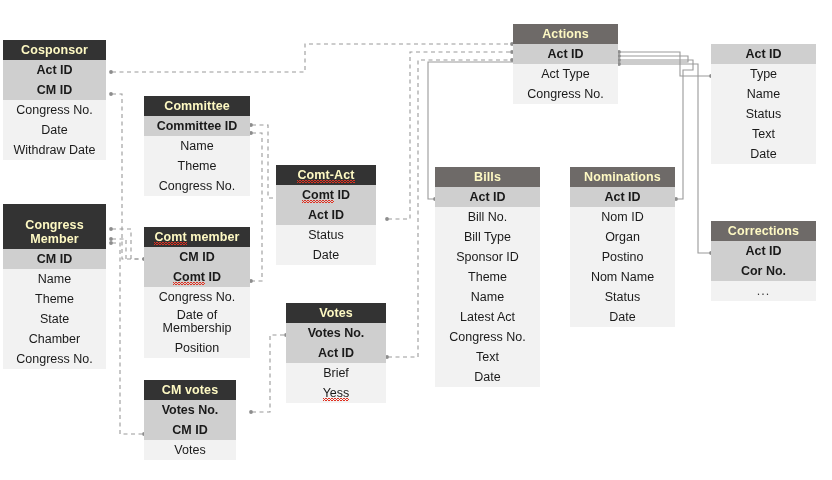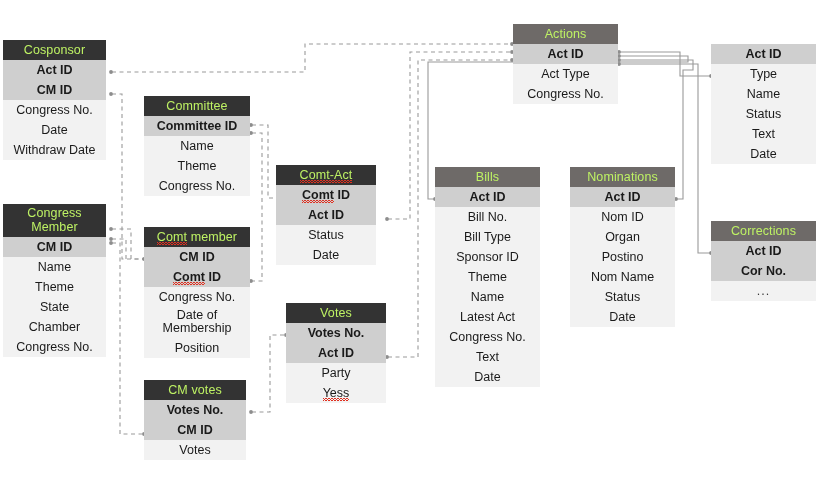--- a/index.html
+++ b/index.html
@@ -7,27 +7,27 @@
   body{
     width:832px;height:480px;background:#ffffff;
     font-family:"Liberation Sans","DejaVu Sans",sans-serif;
     overflow:hidden;position:relative;
   }
   #canvas{position:absolute;inset:0;width:832px;height:480px;}
   #links{position:absolute;left:0;top:0;width:832px;height:480px;pointer-events:none;}
 
   .entity{position:absolute;box-sizing:border-box;}
   .ehdr{
-    color:#bef264;font-weight:normal;font-size:12.5px;
+    color:#fef9c3;font-weight:bold;font-size:12.5px;
     text-align:center;line-height:14px;padding:3px 2px;
     letter-spacing:.1px;
   }
   .ehdr.dark{background:#333333;}
   .ehdr.gray{background:#6e6a68;}
-  .ehdr.two{padding:2px 2px 3px;}
+  .ehdr.two{padding:14px 2px 3px;}
   .attr{
     background:#f2f2f2;color:#1a1a1a;font-size:12.5px;
     text-align:center;line-height:14px;padding:3px 4px;
   }
   .attr.key{background:#cfcfcf;font-weight:bold;}
   .attr.two{line-height:13px;padding:2px 4px 3px;}
   .attr.dots{letter-spacing:1px;color:#3a3a3a;}
 
   .sq{ text-decoration:none; position:relative; display:inline-block; }
   .sq::after{
@@ -138,40 +138,40 @@
 
   <div class="entity" style="left:144px;top:227px;width:106px;">
     <div class="ehdr dark"><span class="sq">Comt</span> member</div>
     <div class="attr key">CM ID</div>
     <div class="attr key"><span class="sq">Comt</span> ID</div>
     <div class="attr">Congress No.</div>
     <div class="attr two">Date of<br>Membership</div>
     <div class="attr">Position</div>
   </div>
 
-  <div class="entity" style="left:144px;top:380px;width:102px;">
+  <div class="entity" style="left:144px;top:380px;width:92px;">
     <div class="ehdr dark">CM votes</div>
     <div class="attr key">Votes No.</div>
     <div class="attr key">CM ID</div>
     <div class="attr">Votes</div>
   </div>
 
   <div class="entity" style="left:276px;top:165px;width:100px;">
     <div class="ehdr dark"><span class="sq">Comt-Act</span></div>
     <div class="attr key"><span class="sq">Comt</span> ID</div>
     <div class="attr key">Act ID</div>
     <div class="attr">Status</div>
     <div class="attr">Date</div>
   </div>
 
   <div class="entity" style="left:286px;top:303px;width:100px;">
     <div class="ehdr dark">Votes</div>
     <div class="attr key">Votes No.</div>
     <div class="attr key">Act ID</div>
-    <div class="attr">Party</div>
+    <div class="attr">Brief</div>
     <div class="attr"><span class="sq">Yess</span></div>
   </div>
 
   <div class="entity" style="left:435px;top:167px;width:105px;">
     <div class="ehdr gray">Bills</div>
     <div class="attr key">Act ID</div>
     <div class="attr">Bill No.</div>
     <div class="attr">Bill Type</div>
     <div class="attr">Sponsor ID</div>
     <div class="attr">Theme</div>

